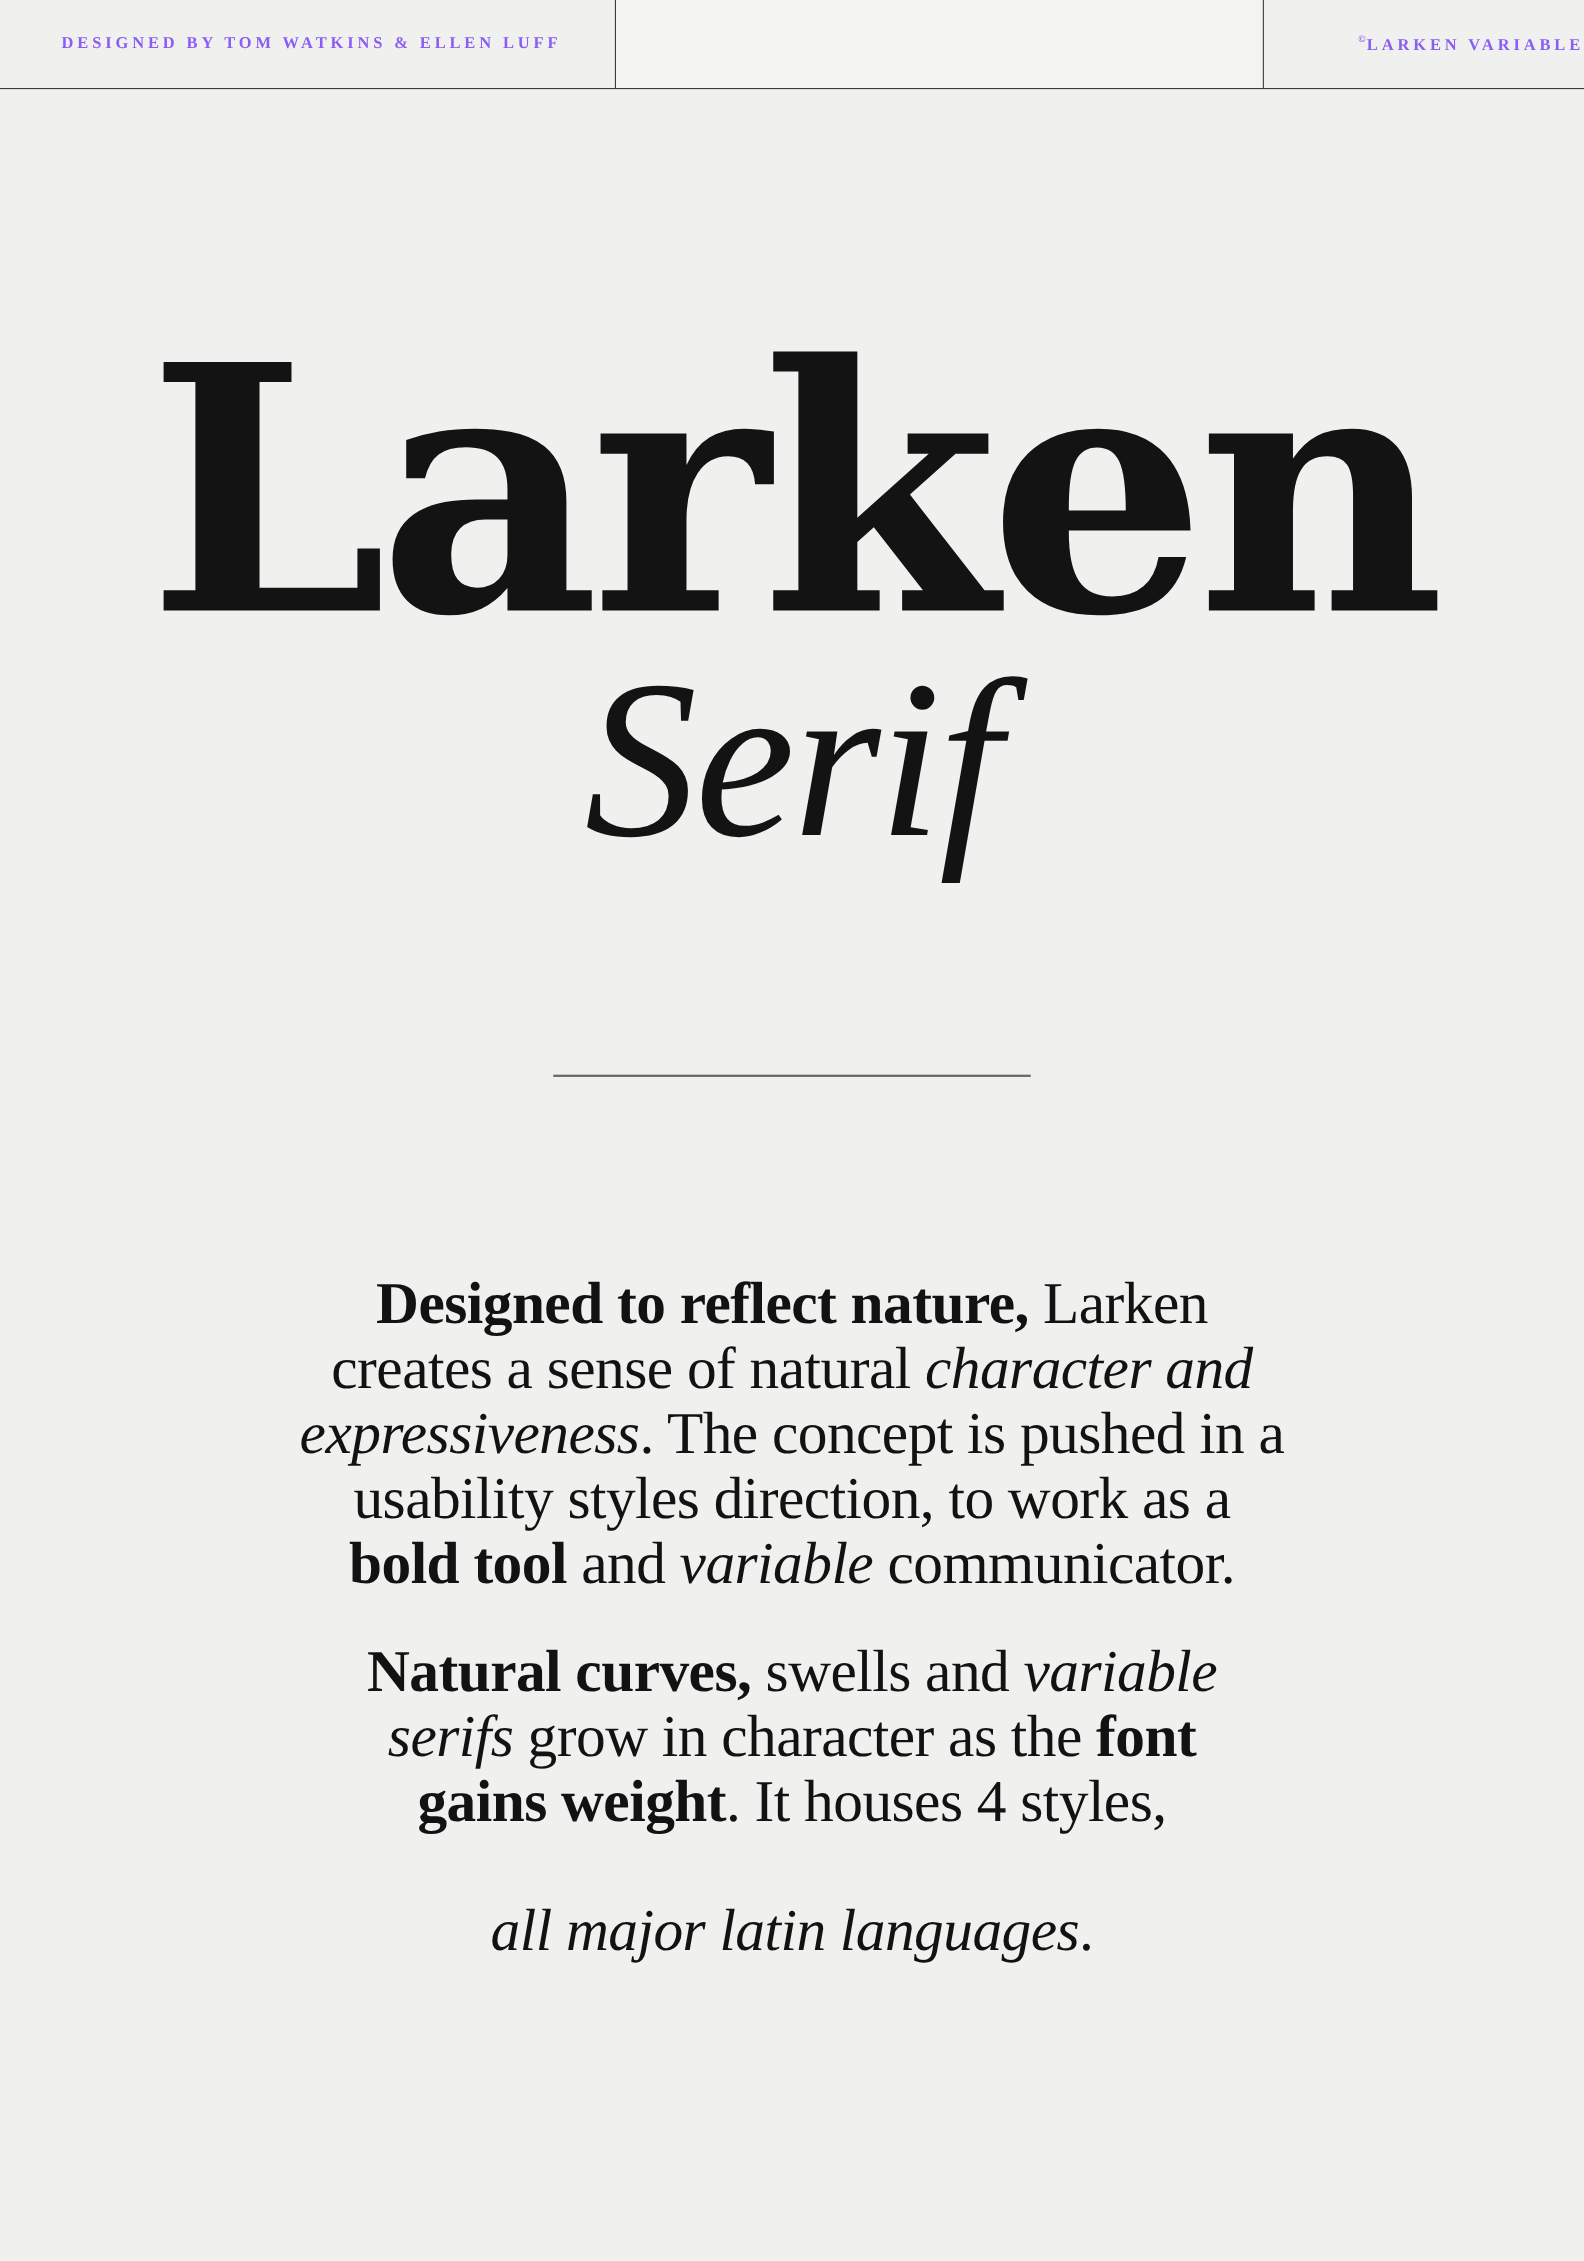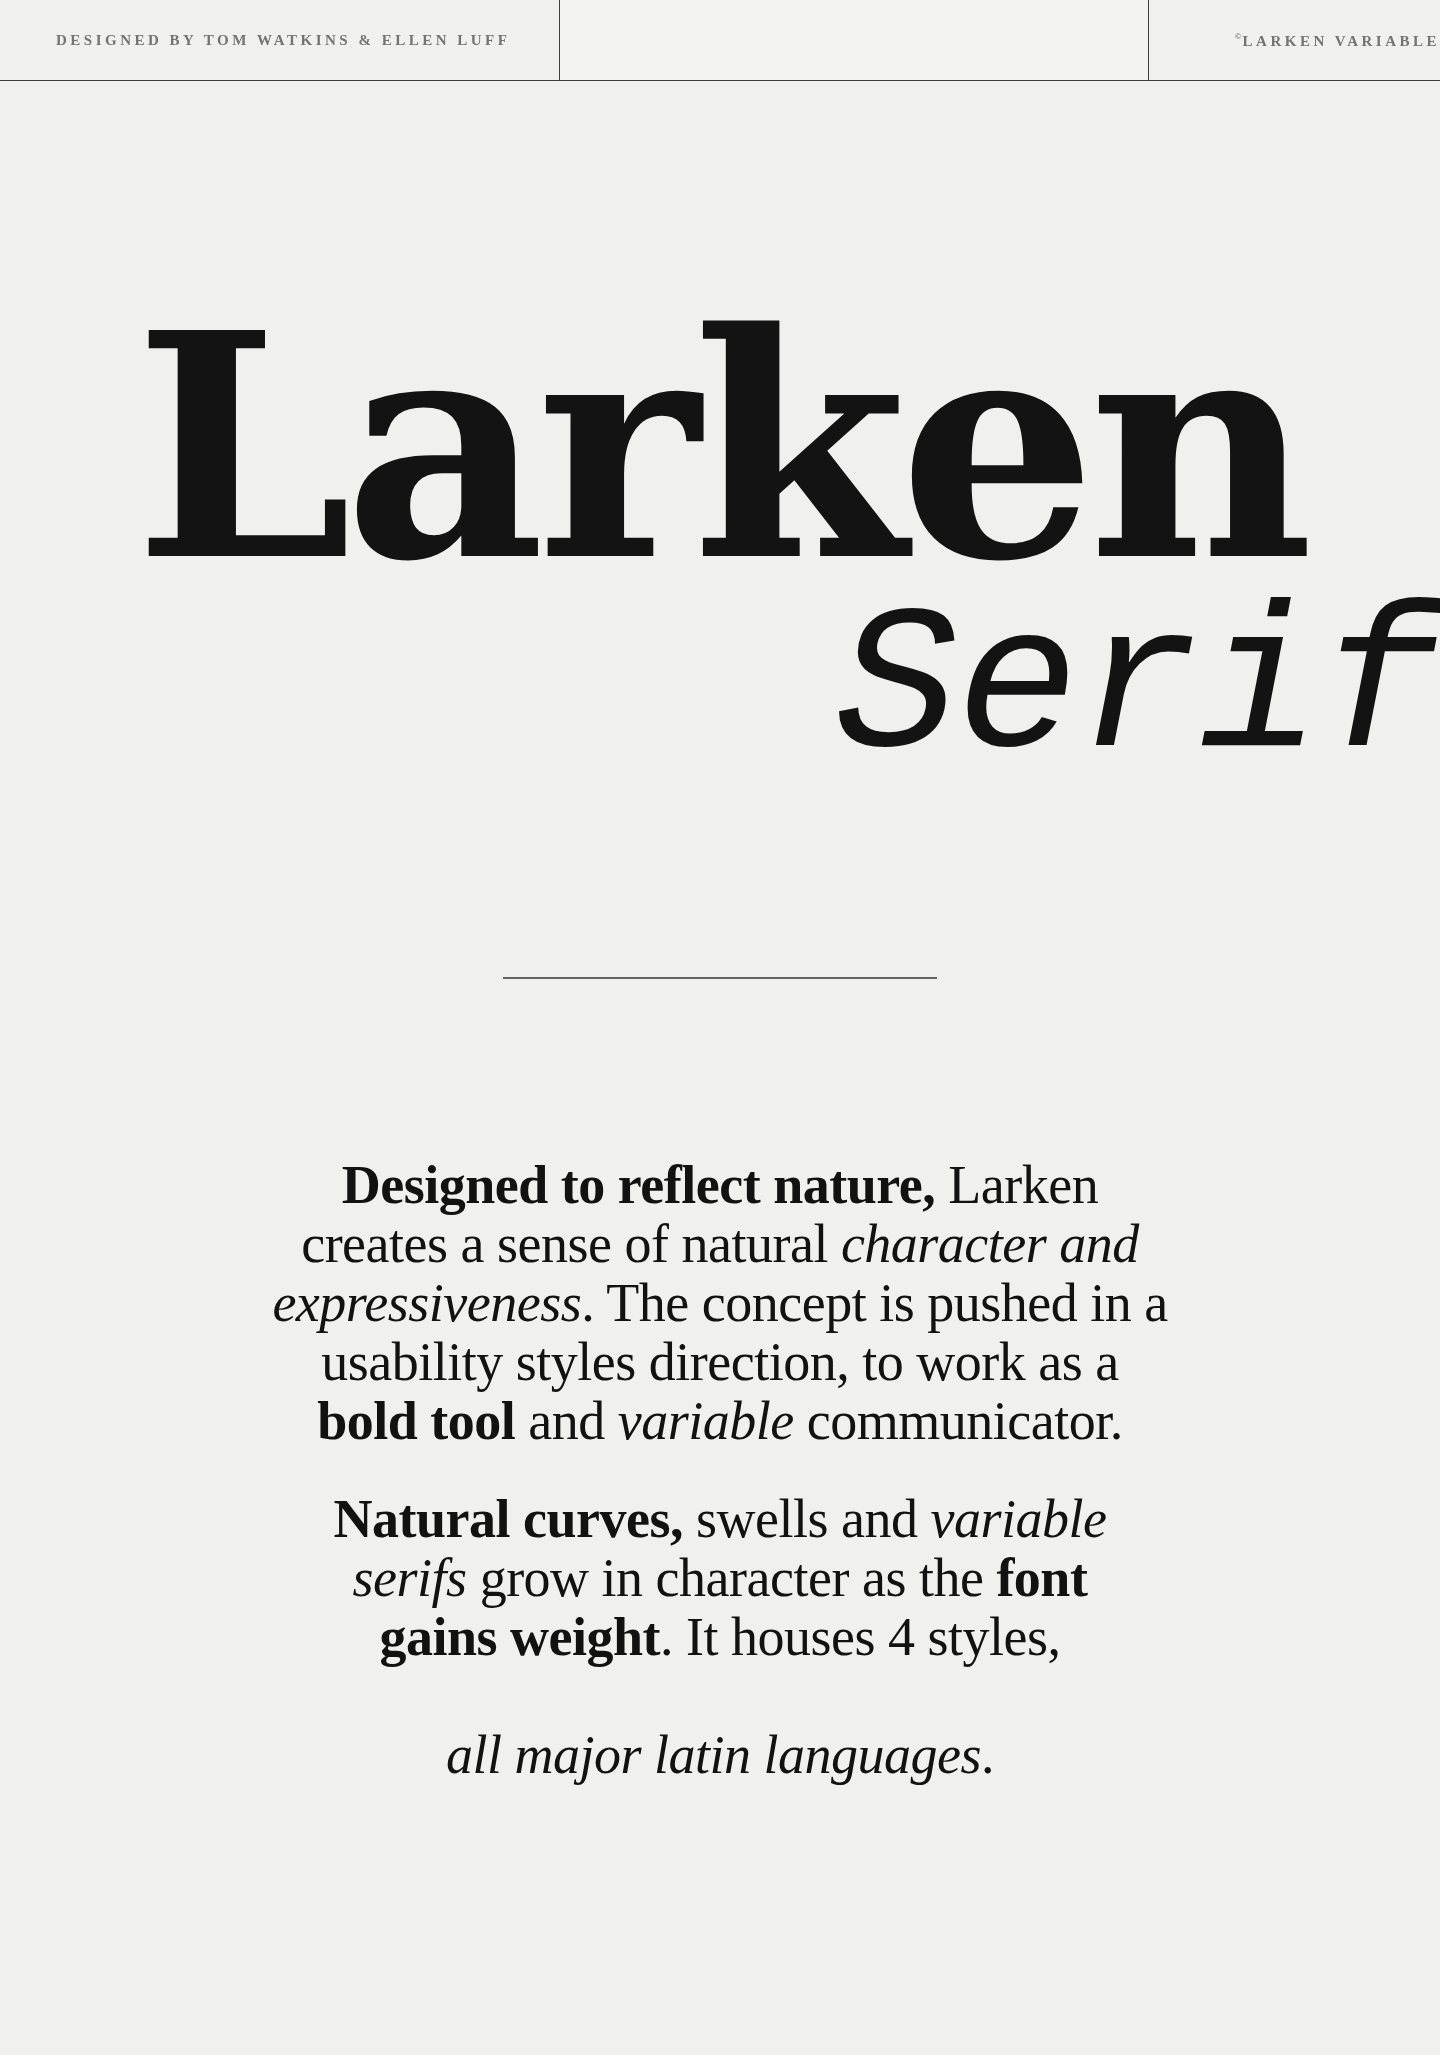--- a/index.html
+++ b/index.html
@@ -40,21 +40,21 @@
   .cell-right {
     flex: 1;
     display: flex;
     align-items: center;
     justify-content: flex-end;
   }
   .meta-label {
     font-size: 15px;
     font-weight: 700;
     letter-spacing: 3.5px;
-    color: #737373;
+    color: #8b5cf6;
     white-space: nowrap;
   }
   .mark {
     font-size: 9px;
     vertical-align: 7px;
     letter-spacing: 1px;
     font-weight: 700;
   }
 
   
@@ -63,22 +63,22 @@
     text-align: center;
     font-family: "DejaVu Serif", serif;
     font-weight: 700;
     font-size: 310px;
     line-height: 0.85;
     letter-spacing: -8px;
     color: #131313;
   }
   .hero-subtitle {
     margin: 19px 0 0 0;
-    text-align: right;
-    font-family: Liberation Mono, monospace;
+    text-align: center;
+    font-family: Liberation Serif, serif;
     font-style: italic;
     font-weight: 400;
     font-size: 205px;
     line-height: 0.9;
     letter-spacing: -2px;
     color: #131313;
   }
 
   
   .section-rule {

